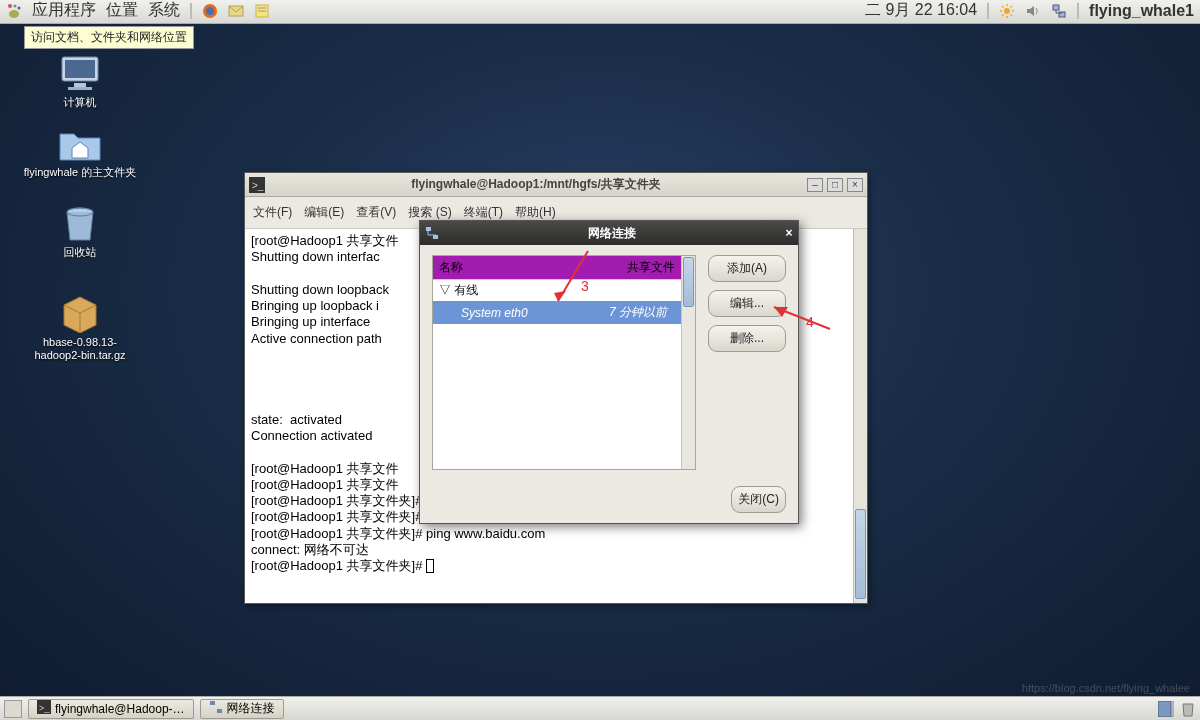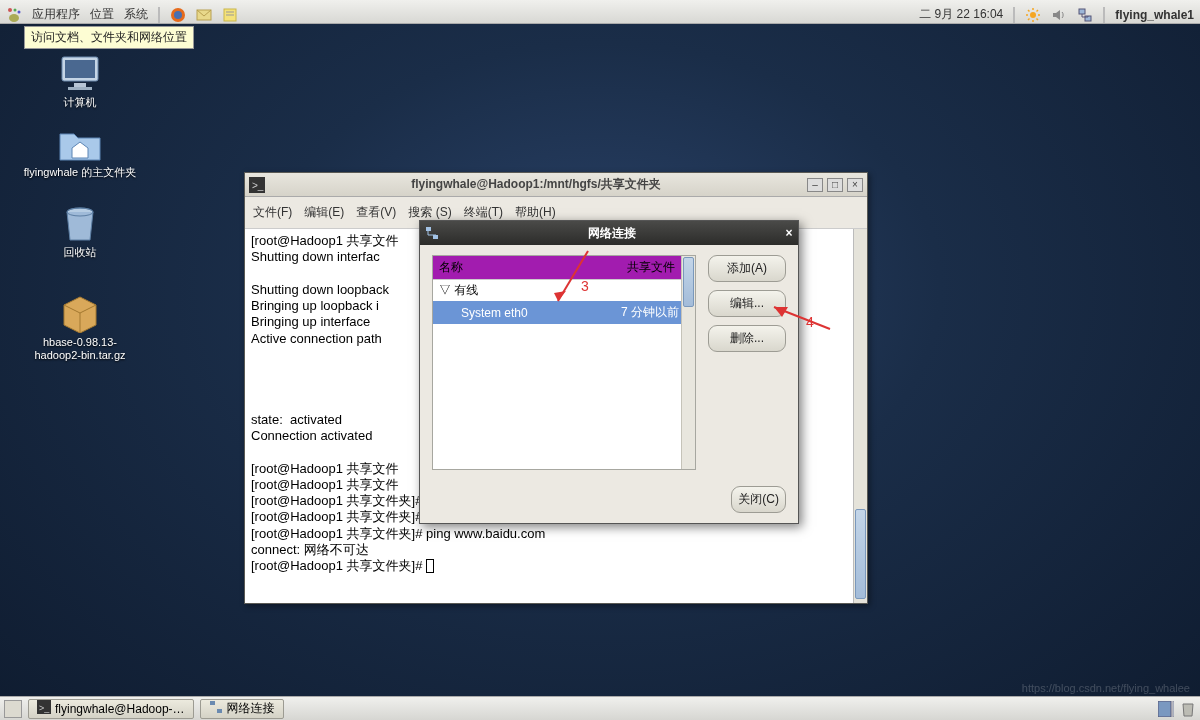--- a/index.html
+++ b/index.html
@@ -1,19 +1,19 @@
 <!DOCTYPE html>
 <html><head>
 <meta charset="utf-8">
 <style>
 * { margin:0; padding:0; box-sizing:border-box; font-family:"WenQuanYi Micro Hei","Microsoft YaHei",sans-serif; }
 body { width:1200px; height:720px; overflow:hidden; background:radial-gradient(ellipse at 50% 40%, #2a4268 0%, #1a2d48 40%, #0f1c30 100%); position:relative; }
 
 
-.panel-top { height:24px; background:linear-gradient(#f0f0ed,#d8d8d4); display:flex; align-items:flex-end; font-size:12px; color:#333; border-bottom:1px solid #aaa; }
+.panel-top { height:24px; background:linear-gradient(#f0f0ed,#d8d8d4); display:flex; align-items:flex-start; font-size:16px; color:#333; border-bottom:1px solid #aaa; }
 .panel-top .left, .panel-top .right { display:flex; align-items:center; gap:10px; padding:0 6px; }
 .panel-top .right { margin-left:auto; }
 .panel-top .menu-item { cursor:pointer; }
 .panel-top .sep { width:2px; height:16px; background:#bbb; }
 .tray-icon { width:16px; height:16px; display:flex; align-items:center; justify-content:center; }
 .sun-icon svg { fill:#f5a623; }
 .logo-icon { width:16px; height:16px; }
 
 
 .tooltip { position:absolute; left:24px; top:26px; background:#fdfdd3; border:1px solid #999; font-size:12px; padding:2px 6px; color:#222; }
@@ -43,21 +43,21 @@
 .win-net .net-title .ti { width:16px; height:16px; margin:0 4px; }
 .win-net .net-title .t { flex:1; text-align:center; font-weight:bold; }
 .win-net .net-title .close { width:18px; text-align:center; cursor:pointer; font-weight:bold; }
 .net-body { flex:1; padding:10px 12px; display:flex; gap:12px; }
 .net-list { flex:1; background:#fff; border:1px solid #a7a7a0; display:flex; position:relative; }
 .net-list-inner { flex:1; }
 .net-list table { width:100%; border-collapse:collapse; font-size:12px; }
 .net-list th { text-align:left; font-weight:normal; padding:3px 6px; background:#a21caf; border-bottom:1px solid #ccc; }
 .net-list th:last-child { text-align:right; }
 .cat-row td { padding:2px 6px; font-size:12px; }
-.sel-row td { background:#6b95d6; color:#fff; padding:3px 2px; }
+.sel-row td { background:#6b95d6; color:#fff; padding:3px 14px;font-style:italic; }
 .sel-row td:first-child { padding-left:28px; }
 .sel-row td:last-child { text-align:right; }
 .net-list .sb { width:14px; background:#e8e6de; border-left:1px solid #c5c3b9; position:relative; }
 .net-list .sb .thumb { position:absolute; left:1px; right:1px; top:1px; height:50px; background:linear-gradient(#c3d5e8,#a3bcd9); border:1px solid #7a98bc; border-radius:2px; }
 .net-btns { display:flex; flex-direction:column; gap:8px; width:78px; }
 .net-btns button, .net-foot button { font-size:12px; padding:4px 6px; background:linear-gradient(#f4f3ec,#d9d7cd); border:1px solid #9d9c94; border-radius:9px; cursor:pointer; color:#222; }
 .net-foot { padding:6px 12px 10px; display:flex; justify-content:flex-end; }
 
 
 .arrow { position:absolute; pointer-events:none; }

